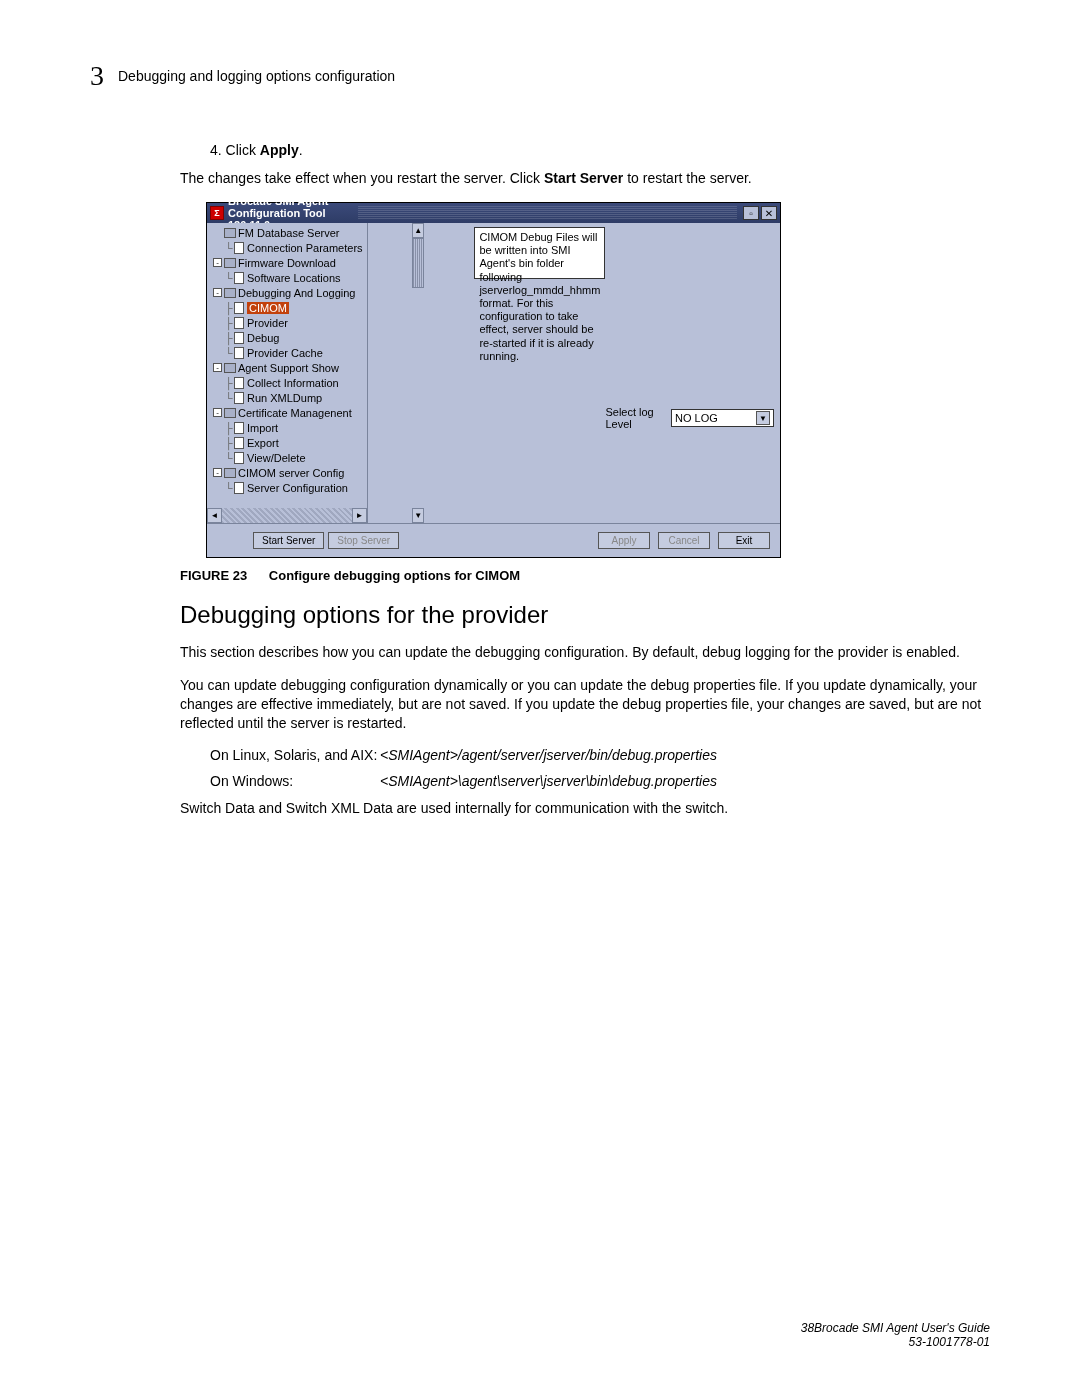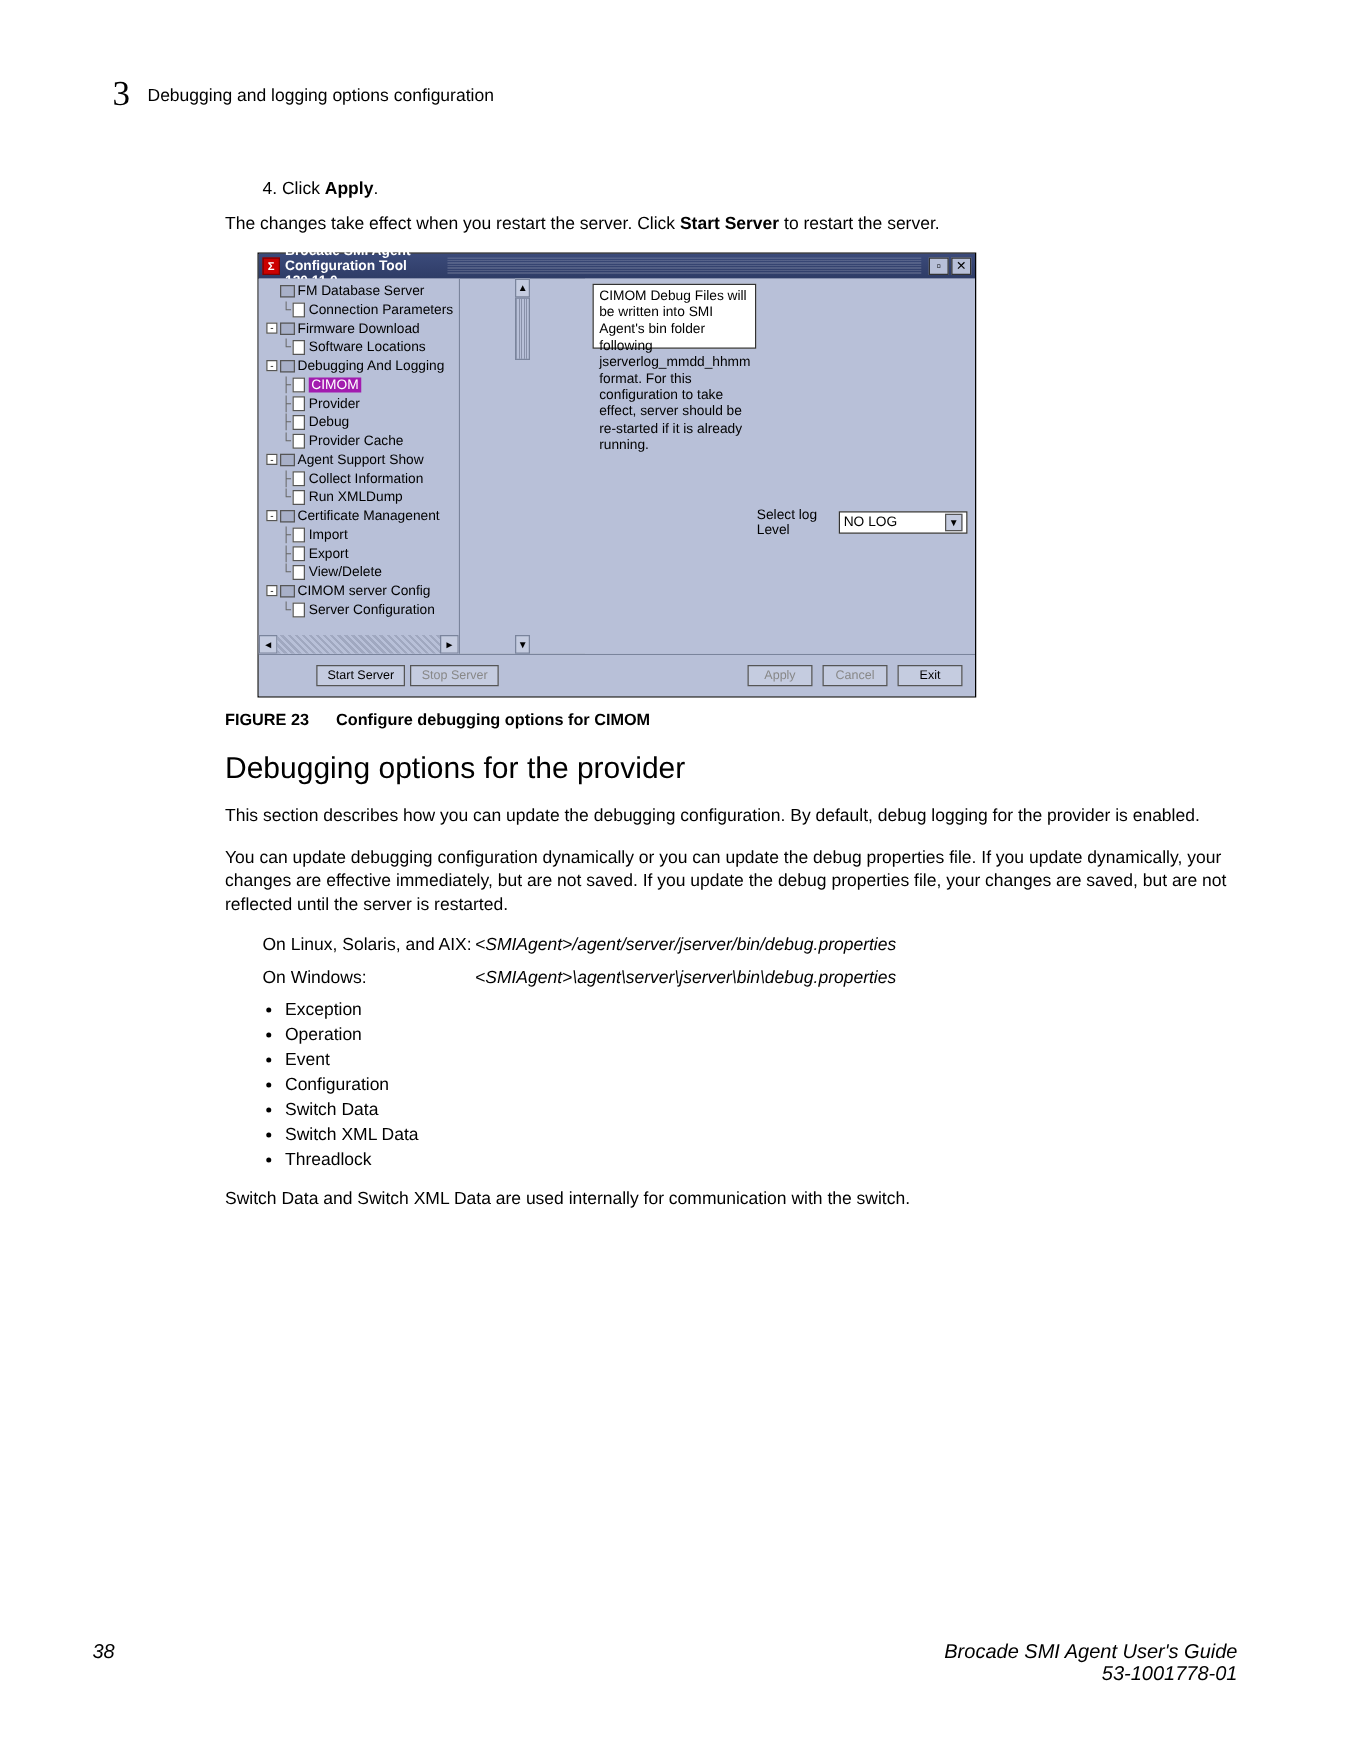--- a/index.html
+++ b/index.html
@@ -110,21 +110,21 @@
     margin-right: 2px;
   }
   .doc-icon {
     width: 10px; height: 12px;
     display: inline-block;
     background: #fff; border: 1px solid #555;
     margin-right: 3px;
     position: relative;
   }
   .sel {
-    background: #a21caf; color: #fff; padding: 0 2px;
+    background: #c2410c; color: #fff; padding: 0 2px;
   }
   .hscrollbar {
     position: absolute;
     bottom: 0; left: 0; right: 0;
     height: 15px;
     background: #b8c0d8;
     display: flex;
   }
   .hscrollbar .arrow {
     width: 15px; height: 15px;
@@ -220,22 +220,22 @@
   }
   p.body { margin: 0 0 14px -30px; line-height: 1.35; }
   .path-row { display: flex; margin: 0 0 10px 0; }
   .path-row .plabel { width: 170px; }
   .path-row .pval { font-style: italic; }
   ul.opts { margin: 4px 0 14px 18px; list-style: disc; }
   ul.opts li { margin: 4px 0; }
   .footer {
     position: absolute;
     bottom: 48px; left: 74px; right: 90px;
-    display: flex; justify-content: space-between;
-    font-size: 16px; font-style: italic;
+    display: flex; justify-content: flex-end;
+    font-size: 12px; font-style: italic;
   }
   .footer .right { text-align: right; }
 </style>
 </head>
 <body>
 
 <div class="header">
   <div class="chapter-num">3</div>
   <div class="chapter-title">Debugging and logging options configuration</div>
 </div>
@@ -414,29 +414,20 @@
   <div class="path-row">
     <span class="plabel">On Linux, Solaris, and AIX:</span>
     <span class="pval">&lt;SMIAgent&gt;/agent/server/jserver/bin/debug.properties</span>
   </div>
   <div class="path-row">
     <span class="plabel">On Windows:</span>
     <span class="pval">&lt;SMIAgent&gt;\agent\server\jserver\bin\debug.properties</span>
   </div>
 
 
-  <ul class="opts">
-    <li>Exception</li>
-    <li>Operation</li>
-    <li>Event</li>
-    <li>Configuration</li>
-    <li>Switch Data</li>
-    <li>Switch XML Data</li>
-    <li>Threadlock</li>
-  </ul>
 
   <p class="body">Switch Data and Switch XML Data are used internally for communication with the switch.</p>
 
 </div>
 
 <div class="footer">
   <div>38</div>
   <div class="right">
     <div>Brocade SMI Agent User's Guide</div>
     <div>53-1001778-01</div>

